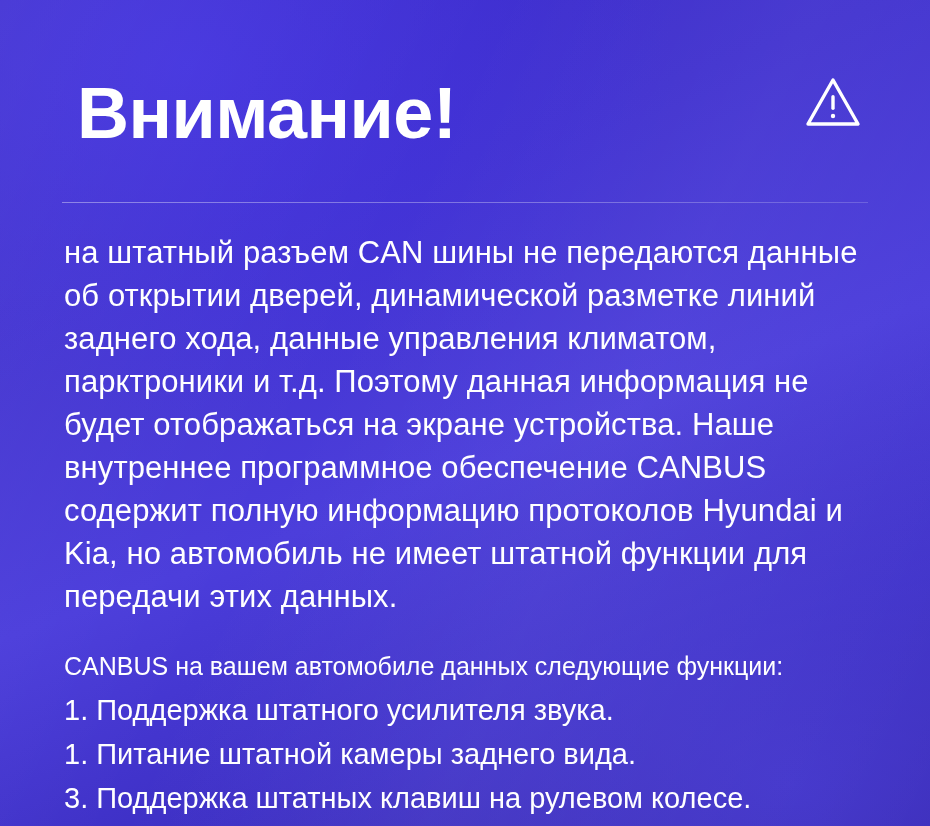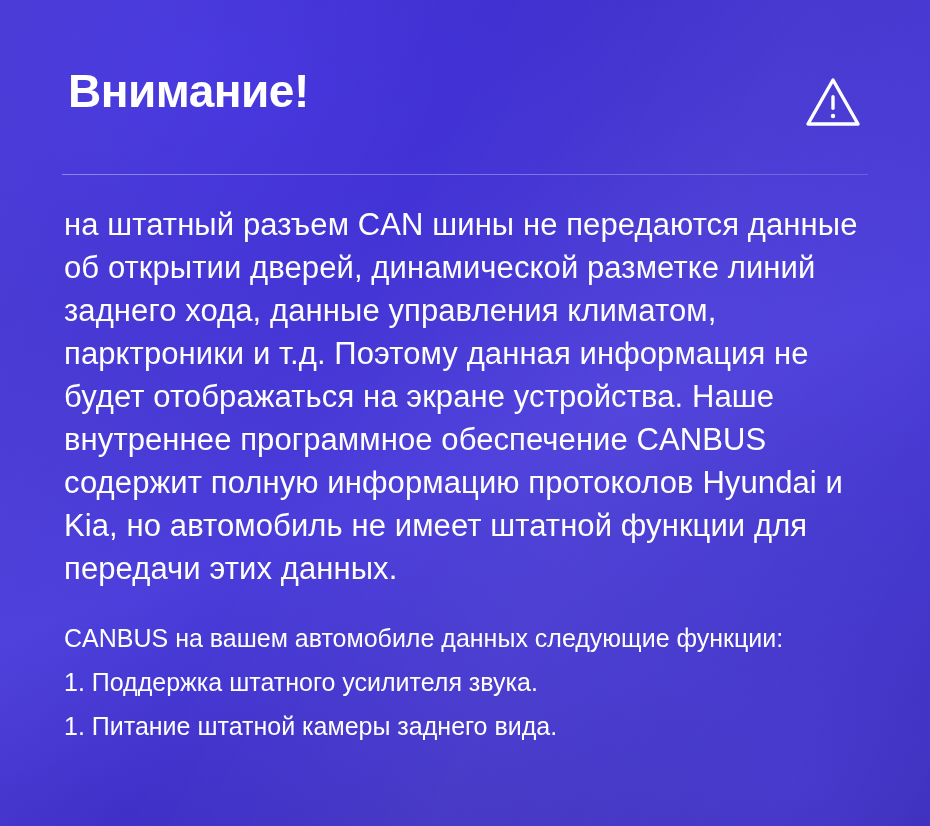--- a/index.html
+++ b/index.html
@@ -39,25 +39,25 @@
     position: relative;
     z-index: 2;
     display: flex;
     align-items: flex-start;
     justify-content: space-between;
     padding: 8px 0 0 0;
   }
 
   .title {
     color: #ffffff;
-    font-size: 46px;
+    font-size: 72px;
     line-height: 1;
     font-weight: bold;
     letter-spacing: -0.5px;
-    margin: 4px;
+    margin: 13px;
     padding-left: 4px;
   }
 
   .warn-icon {
     margin-top: 10px;
     margin-right: 8px;
   }
 
   .divider {
     position: relative;
@@ -96,21 +96,21 @@
   .list {
     position: relative;
     z-index: 2;
     list-style: none;
     margin: 0;
     padding: 0 0 0 4px;
   }
 
   .list li {
     color: #ffffff;
-    font-size: 25px;
+    font-size: 29px;
     line-height: 44px;
     white-space: nowrap;
   }
 </style>
 </head>
 <body>
 
 <div class="page">
 
   <div class="header">
@@ -129,15 +129,16 @@
 
   <p class="body-text">на штатный разъем CAN шины не передаются данные об открытии дверей, динамической разметке линий заднего хода, данные управления климатом, парктроники и т.д. Поэтому данная информация не будет отображаться на экране устройства. Наше внутреннее программное обеспечение CANBUS содержит полную информацию протоколов Hyundai и Kia, но автомобиль не имеет штатной функции для передачи этих данных.</p>
 
   <div class="section-gap"></div>
 
   <p class="list-intro">CANBUS на вашем автомобиле данных следующие функции:</p>
 
   <ul class="list">
     <li>1. Поддержка штатного усилителя звука.</li>
     <li>1. Питание штатной камеры заднего вида.</li>
+    <li>3. Поддержка штатных клавиш на рулевом колесе.</li>
   </ul>
 
 </div>
 
 </body></html>

